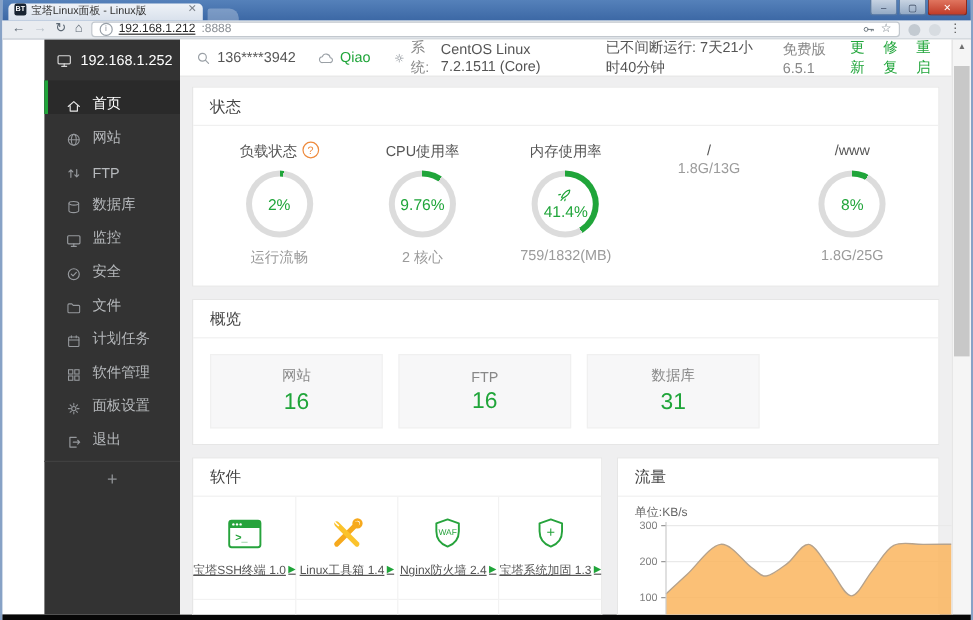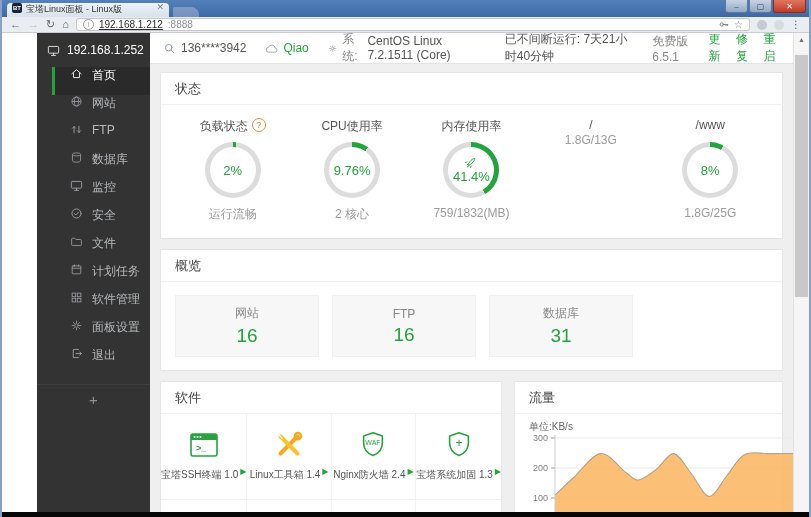--- a/index.html
+++ b/index.html
@@ -33,22 +33,22 @@
   .url-port{color:#8a8f95;}
   .url-right{margin-left:auto;display:flex;align-items:center;gap:5px;color:#6e7881;}
   .ext-dot{width:10px;height:10px;border-radius:50%;}
   .menu-dots{font-size:10px;color:#555;letter-spacing:0;}
   
   .browser-body{display:flex;height:479px;padding-left:35px;}
   .sidebar{width:113px;background:#333333;display:flex;flex-direction:column;flex:none;}
   .side-ip{height:34px;display:flex;align-items:center;gap:6px;padding:0 9px;color:#fff;font-size:12px;}
   .side-ip svg{width:15px;height:13px;color:#d8d8d8;flex:none;}
   .badge{background:#f3532d;color:#fff;font-size:10px;border-radius:3px;padding:1px 5px;margin-left:auto;cursor:pointer;}
-  .side-item{height:28px;display:flex;align-items:flex-start;gap:9px;padding-left:18px;font-size:12px;
-    color:#b6b9bc;cursor:pointer;margin-left:15px;}
+  .side-item{height:28px;display:flex;align-items:flex-end;gap:9px;padding-left:18px;font-size:12px;
+    color:#b6b9bc;cursor:pointer;}
   .side-item svg{width:13px;height:13px;color:#96999d;flex:none;}
   .side-item.active{background:#2a2a2a;border-left:3px solid #20a53a;padding-left:15px;color:#fff;}
   .side-item.active svg{color:#e6e6e6;}
   .side-divider{border-top:1px solid #404040;margin-top:9px;}
   .side-add{height:30px;text-align:center;color:#8f9295;font-size:15px;line-height:30px;cursor:pointer;}
   .main-col{flex:1;display:flex;flex-direction:column;background:#efeff0;min-width:0;}
   .topbar{height:30px;background:#fff;border-bottom:1px solid #e4e4e4;display:flex;align-items:center;
     padding:0 13px;font-size:12px;color:#555;gap:19px;flex:none;}
   .top-item{display:flex;align-items:center;gap:5px;}
   .topbar svg{width:13px;height:13px;color:#9aa0a6;}
@@ -78,21 +78,21 @@
   .ov-label{font-size:12px;color:#888;}
   .ov-count{font-size:19px;color:#20a53a;margin-top:3px;}
   
   .bottom-row{display:flex;gap:12px;}
   .card.software{width:340px;flex:none;margin-bottom:0;}
   .soft-grid{display:grid;grid-template-columns:repeat(4,1fr);}
   .soft-cell{height:86px;border-right:1px solid #f2f2f2;border-bottom:1px solid #f2f2f2;display:flex;
     flex-direction:column;align-items:center;padding-top:13px;box-sizing:border-box;cursor:pointer;}
   .soft-cell:nth-child(4n){border-right:none;}
   .soft-icon{height:36px;display:flex;align-items:center;}
-  .soft-label{font-size:10px;color:#555;white-space:nowrap;margin-top:5px;display:flex;gap:2px;}
+  .soft-label{font-size:10px;color:#555;white-space:nowrap;margin-top:5px;display:flex;align-items:center;gap:2px;text-decoration:underline;}
   .play{color:#20a53a;font-size:8px;line-height:8px;}
   .card.traffic{flex:1;min-width:0;margin-bottom:0;}
   .traffic-body{padding:3px 12px 0;}
   .unit{font-size:10px;color:#666;margin:3px 0 0 2px;height:13px;}
   
   .scrollcol{width:16px;background:#f5f5f5;border-left:1px solid #e3e3e3;position:relative;flex:none;box-sizing:border-box;}
   .scroll-up{height:13px;display:flex;align-items:center;justify-content:center;font-size:7px;color:#707070;cursor:pointer;}
   .scroll-thumb{position:absolute;left:1px;right:1px;top:22px;height:242px;background:#c8c8c8;cursor:pointer;}
   .bottombar{height:6px;background:#070707;}
   svg text{font-family:"Liberation Sans","DejaVu Sans",sans-serif;}

